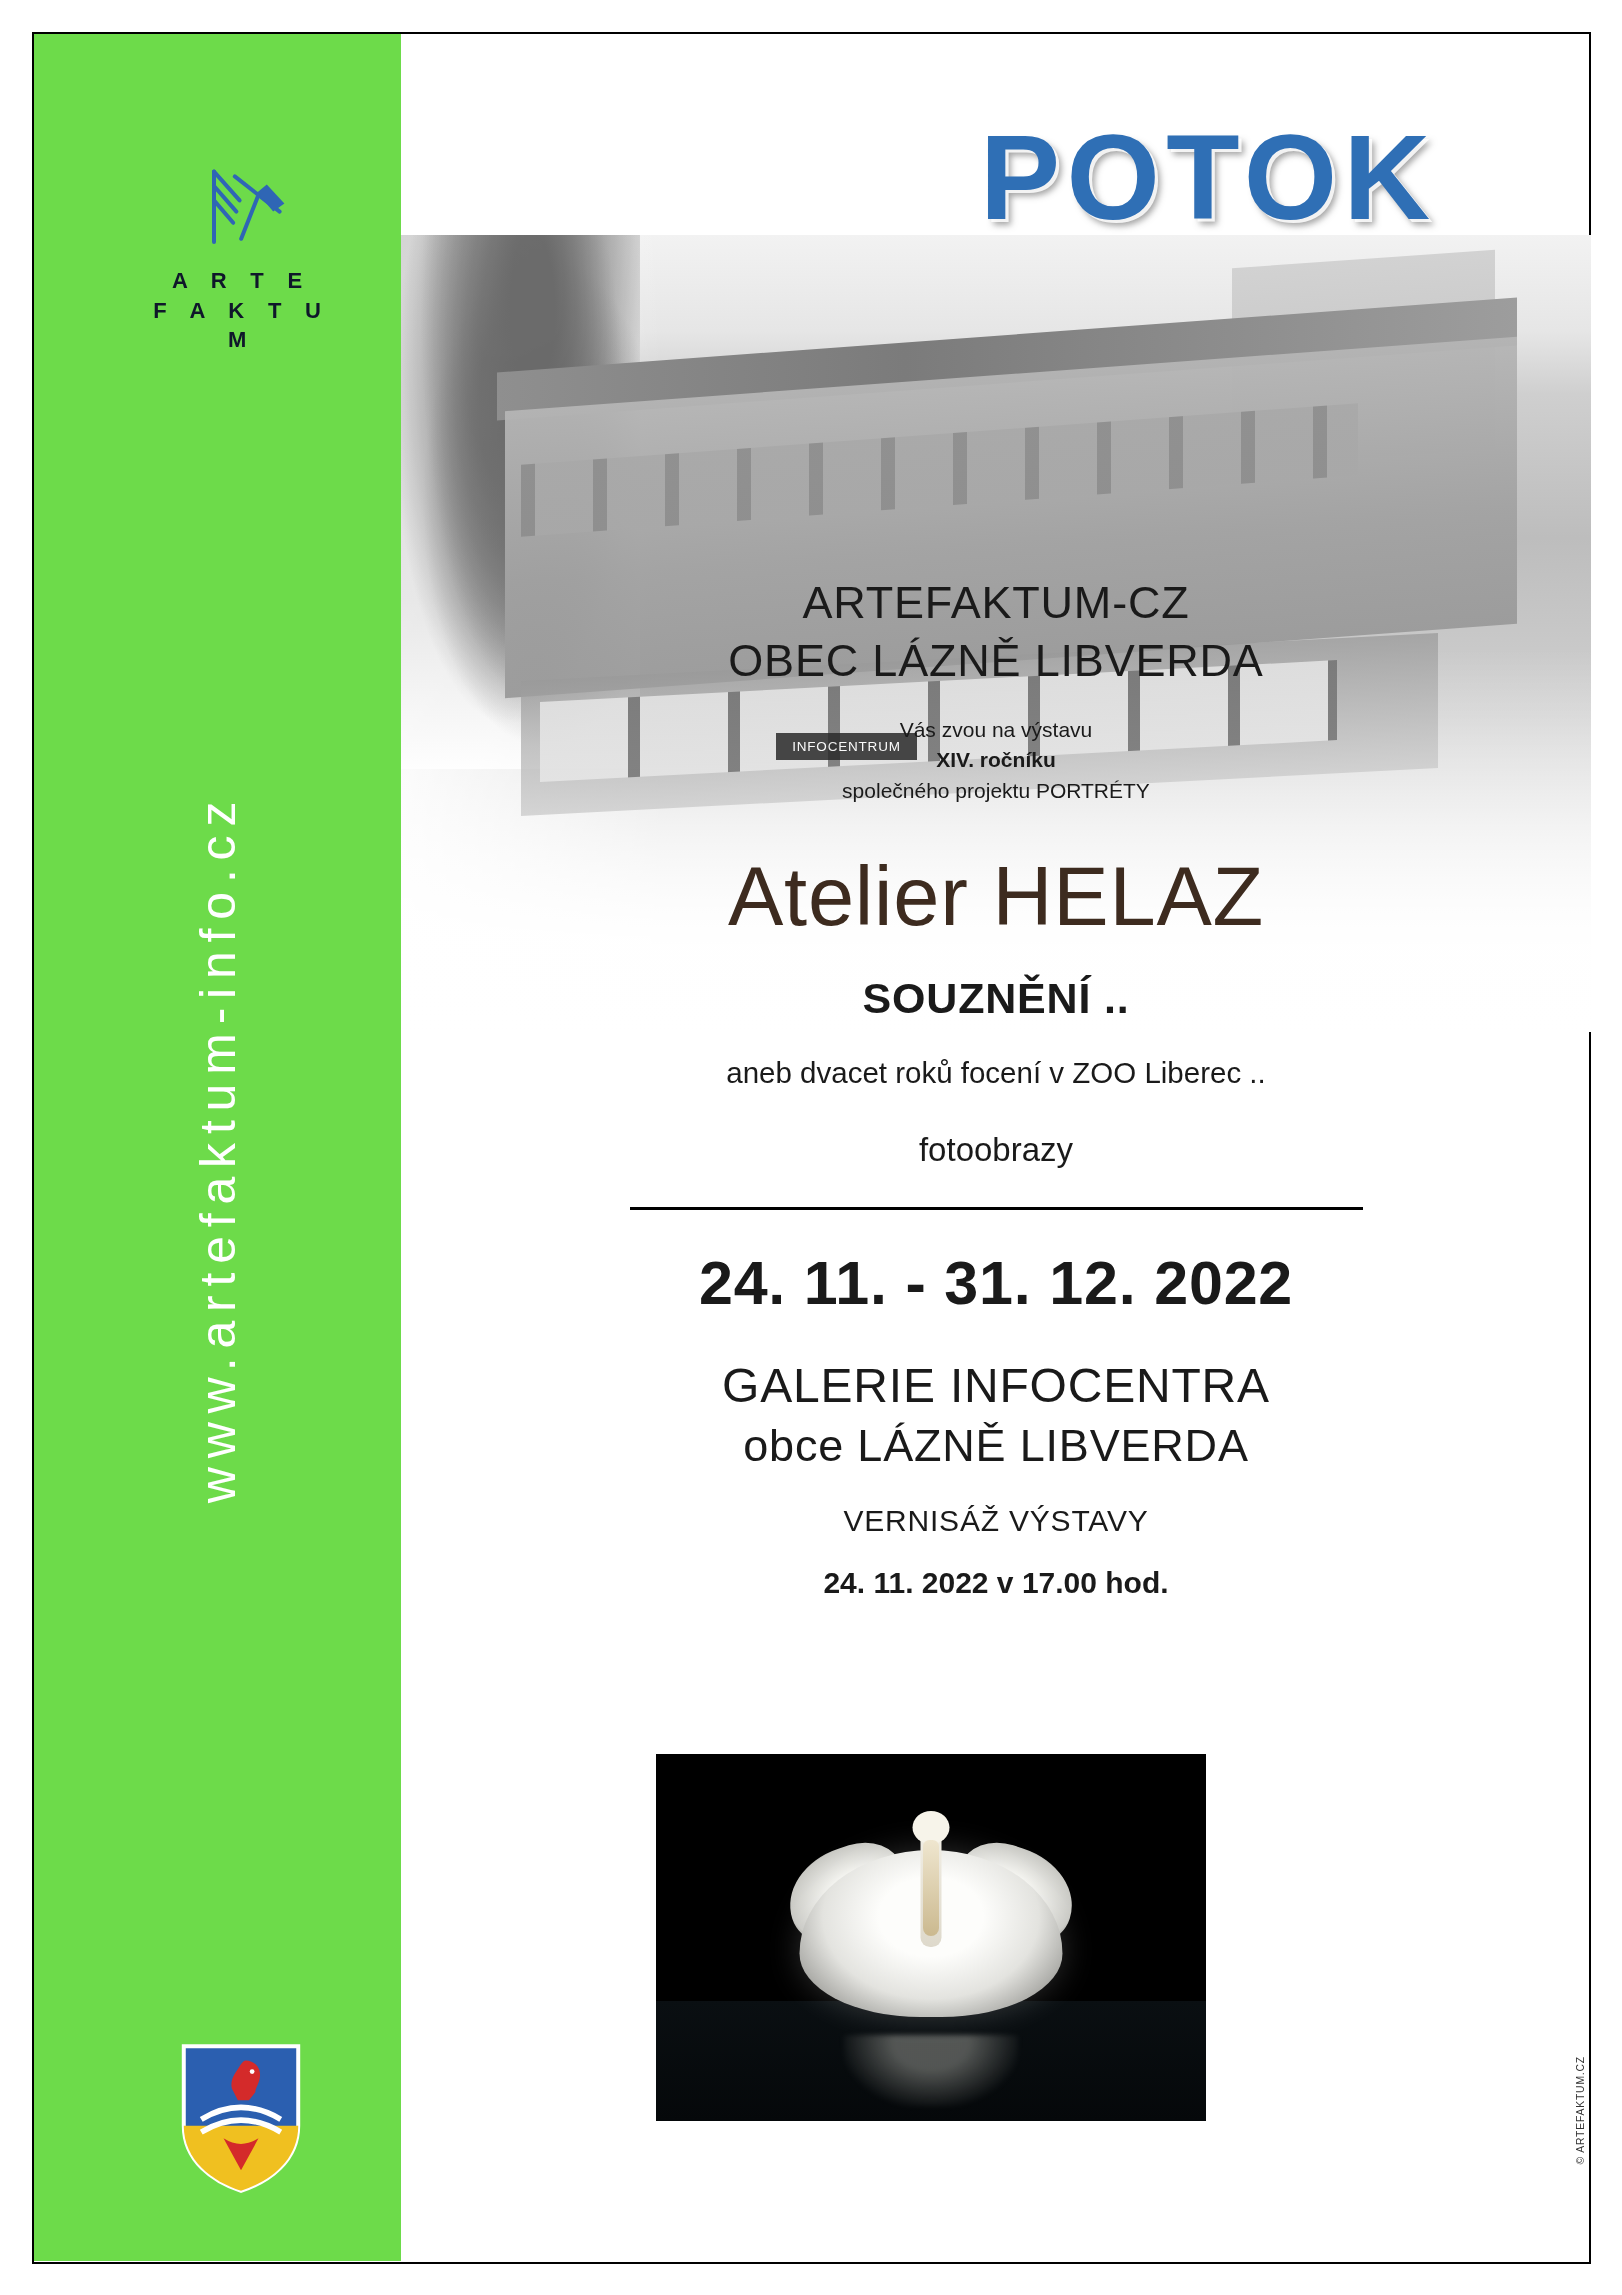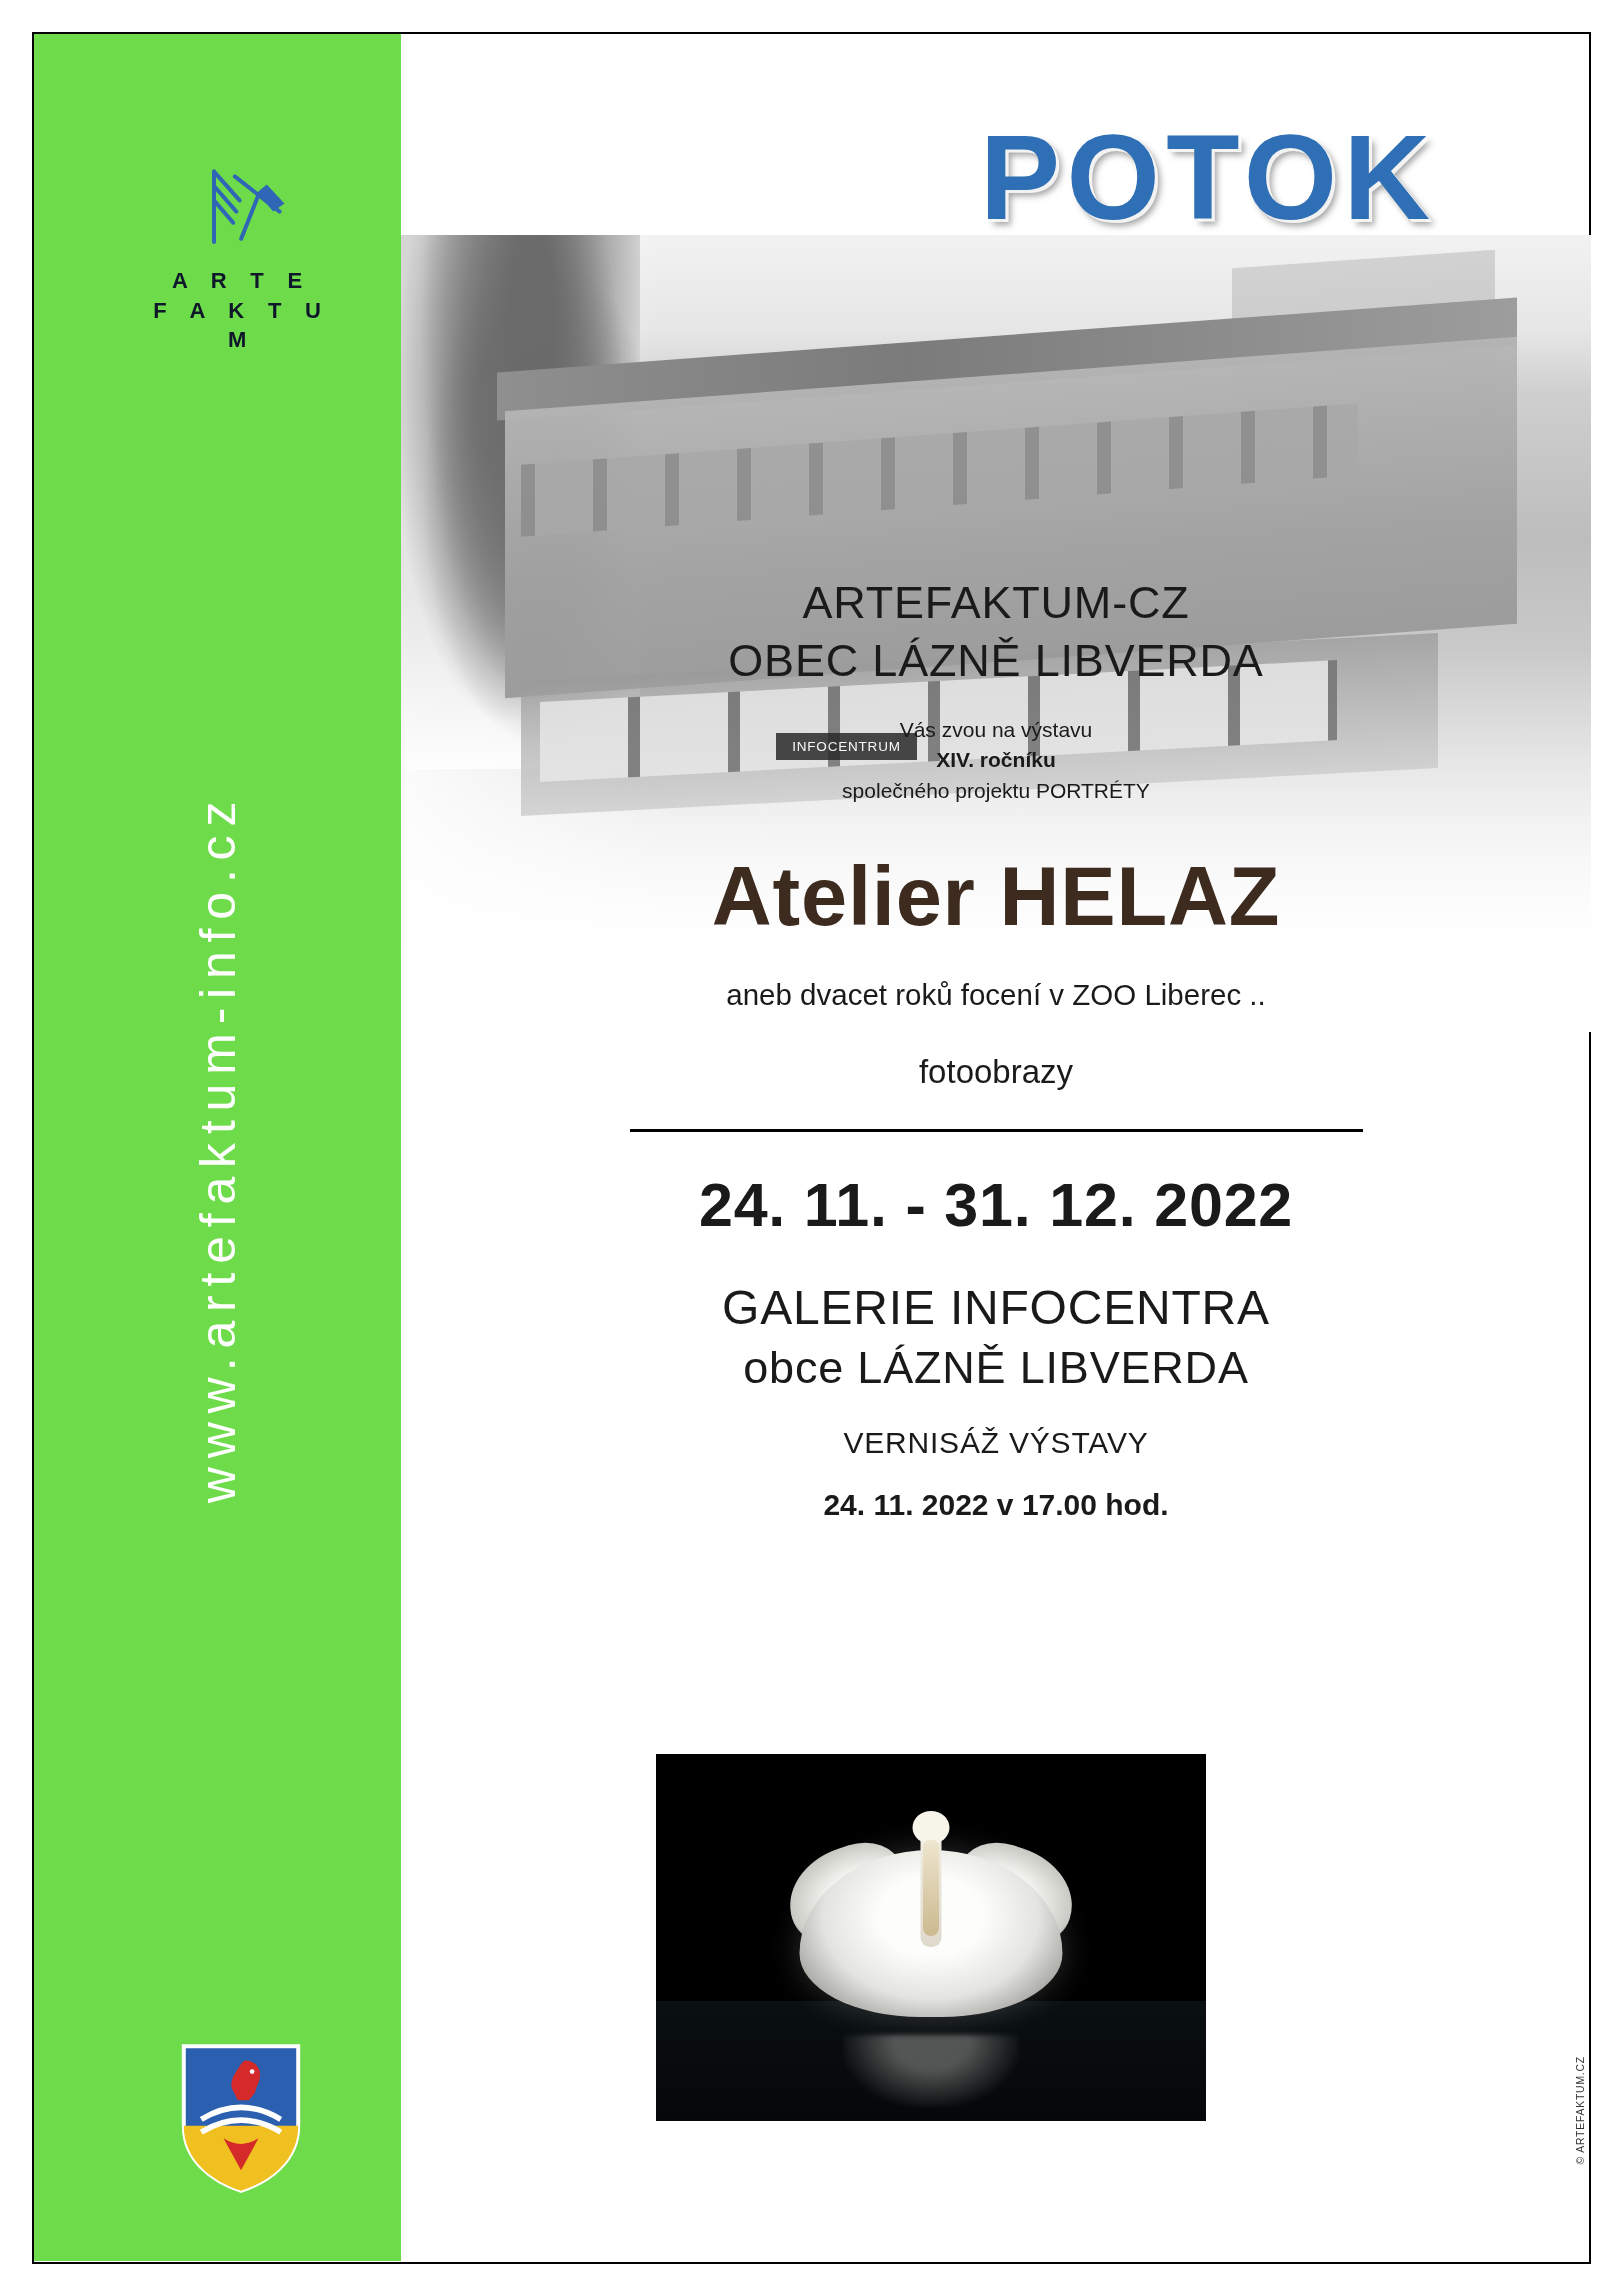--- a/index.html
+++ b/index.html
@@ -238,21 +238,21 @@
   }
   .invite {
     margin-top: 25.5px;
     font-size: 21px;
     line-height: 1.45;
   }
 
   .title {
     margin-top: 43px;
     font-size: 83px;
-    font-weight: 700;
+    font-weight: 400;
     color: #3d2b1f;
     letter-spacing: 0.8px;
   }
   .subtitle {
     margin-top: 29px;
     font-size: 43px;
     font-weight: 700;
     letter-spacing: 0.8px;
   }
   .tagline {
@@ -451,20 +451,21 @@
     <div class="org1">ARTEFAKTUM-CZ</div>
     <div class="org2">OBEC LÁZNĚ LIBVERDA</div>
 
     <div class="invite">
       <div>Vás zvou na výstavu</div>
       <div style="font-weight:700">XIV. ročníku</div>
       <div>společného projektu PORTRÉTY</div>
     </div>
 
     <div class="title">Atelier HELAZ</div>
+    <div class="subtitle">SOUZNĚNÍ ..</div>
     <div class="tagline">aneb dvacet roků focení v ZOO Liberec ..</div>
     <div class="medium">fotoobrazy</div>
 
     <div class="rule"></div>
 
     <div class="dates">24. 11. - 31. 12. 2022</div>
     <div class="venue1">GALERIE INFOCENTRA</div>
     <div class="venue2">obce LÁZNĚ LIBVERDA</div>
 
     <div class="vern-label">VERNISÁŽ VÝSTAVY</div>

